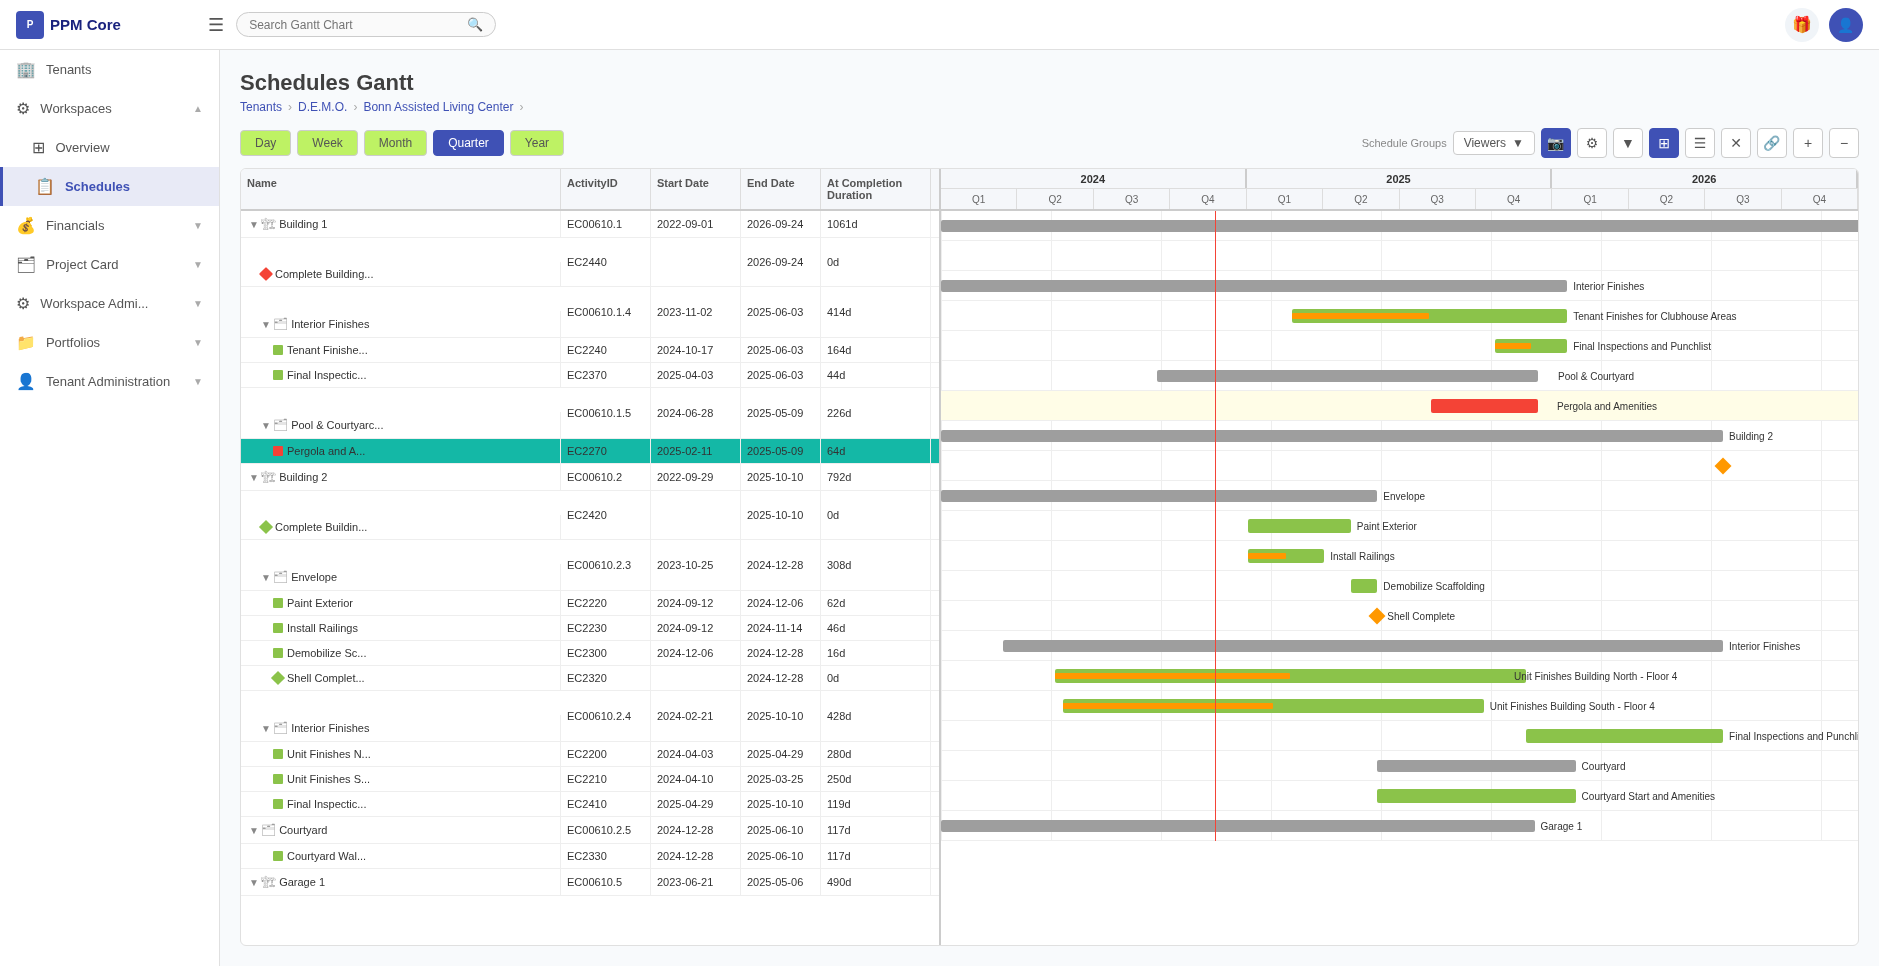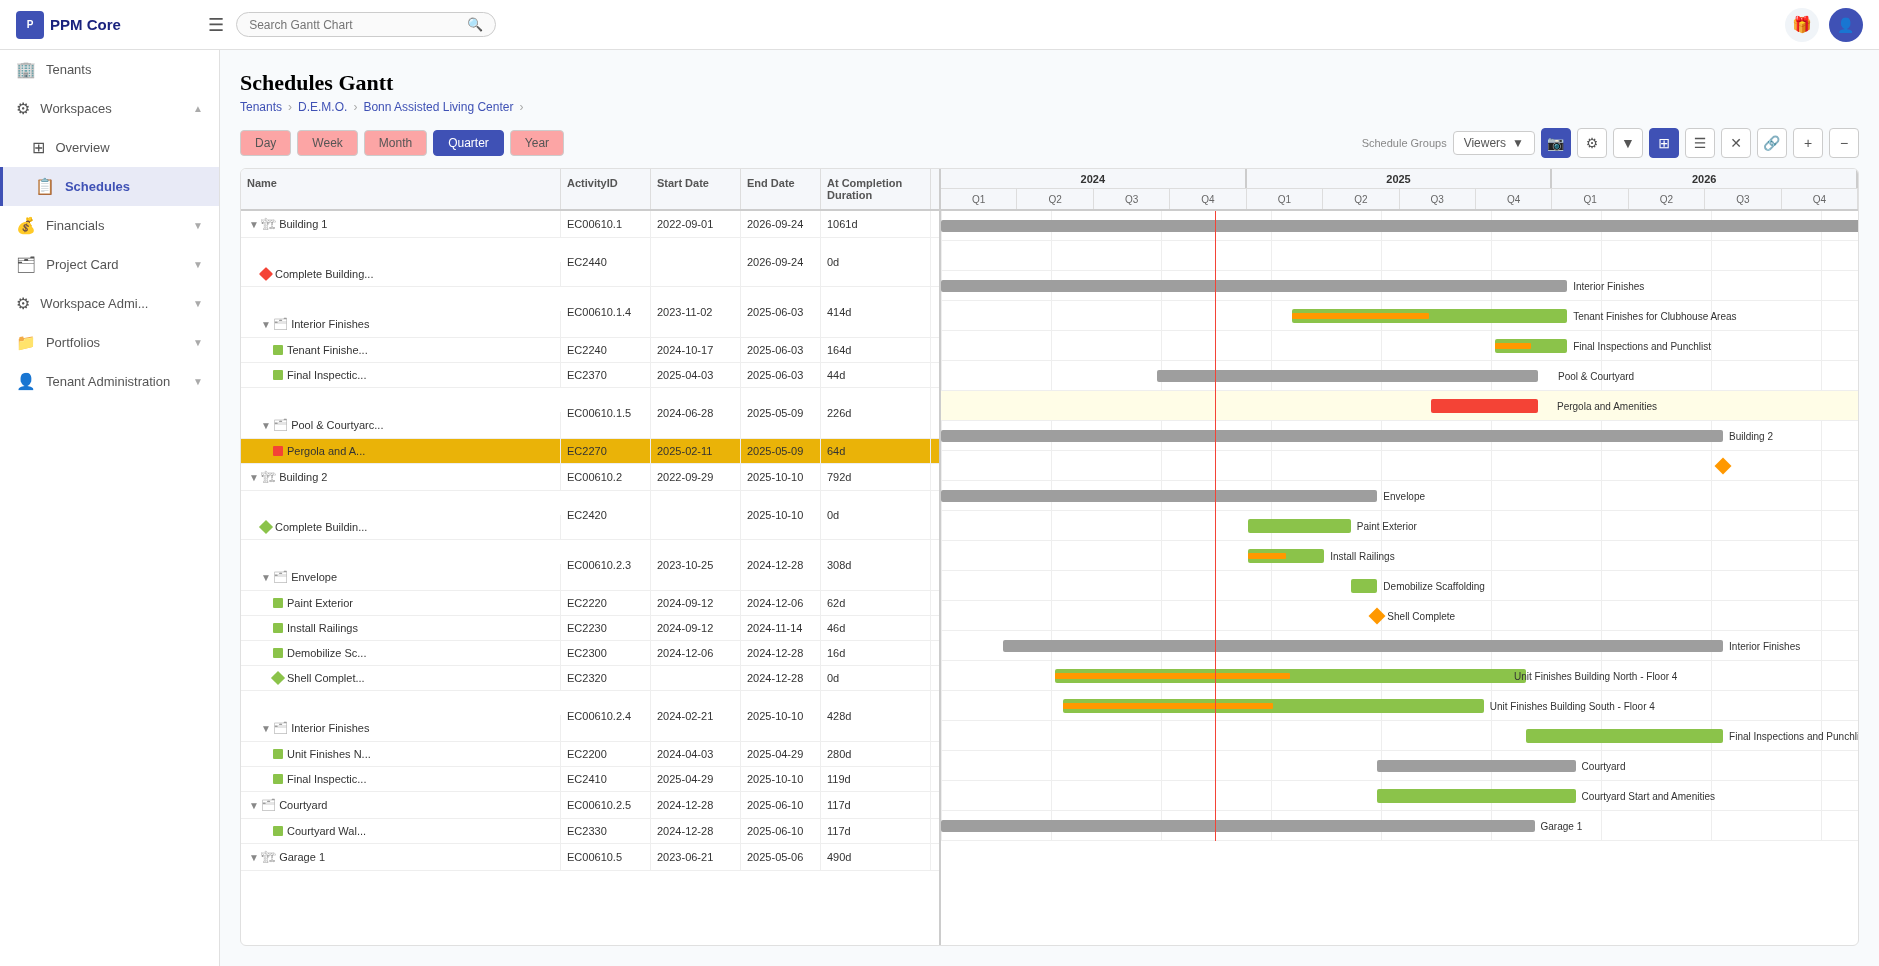--- a/index.html
+++ b/index.html
@@ -21,45 +21,45 @@
 
     
     .sidebar { width: 220px; background: white; border-right: 1px solid #e0e0e0; display: flex; flex-direction: column; overflow-y: auto; }
     .sidebar-item { display: flex; align-items: center; padding: 10px 16px; cursor: pointer; color: #555; gap: 10px; font-size: 13px; }
     .sidebar-item.active { background: #e8eaf6; color: #3f51b5; font-weight: 600; border-left: 3px solid #3f51b5; }
     .sidebar-item .expand { margin-left: auto; font-size: 10px; color: #aaa; }
     .sidebar-icon { font-size: 16px; }
 
     
     .content { flex: 1; overflow: hidden; display: flex; flex-direction: column; background: #f8fafc; padding: 20px; }
-    .page-title { font-size: 22px; font-weight: 700; color: #000000; margin-bottom: 4px; font-family: Liberation Serif, serif; }
+    .page-title { font-size: 22px; font-weight: 700; color: #404040; margin-bottom: 4px; }
     .breadcrumb { display: flex; align-items: center; gap: 6px; font-size: 12px; color: #3f51b5; margin-bottom: 14px; }
     .breadcrumb span { cursor: pointer; }
     .breadcrumb .sep { color: #aaa; }
 
     
     .toolbar { display: flex; align-items: center; gap: 6px; margin-bottom: 10px; }
-    .time-btn { padding: 5px 14px; border: 1px solid #ccc; border-radius: 4px; cursor: pointer; background: #fca5a5; color: #555; font-size: 12px; }
+    .time-btn { padding: 5px 14px; border: 1px solid #ccc; border-radius: 4px; cursor: pointer; background: #bef264; color: #555; font-size: 12px; }
     .time-btn.active { background: #3f51b5; color: white; border-color: #3f51b5; }
     .toolbar-right { margin-left: auto; display: flex; align-items: center; gap: 6px; }
     .schedule-groups { display: flex; align-items: center; gap: 6px; border: 1px solid #ccc; border-radius: 4px; padding: 4px 10px; background: white; font-size: 12px; color: #555; cursor: pointer; }
     .toolbar-icon-btn { width: 30px; height: 30px; border: 1px solid #ccc; border-radius: 4px; display: flex; align-items: center; justify-content: center; cursor: pointer; background: white; color: #555; font-size: 14px; }
     .toolbar-icon-btn.active { background: #3f51b5; color: white; border-color: #3f51b5; }
     .toolbar-icon-btn.blue { background: #3f51b5; color: white; border-color: #3f51b5; }
 
     
     .gantt-container { flex: 1; overflow: hidden; background: white; border: 1px solid #e0e0e0; border-radius: 6px; display: flex; flex-direction: column; }
     .gantt-wrapper { display: flex; flex: 1; overflow: hidden; }
 
     
     .gantt-table { width: 700px; min-width: 700px; overflow-y: auto; overflow-x: hidden; border-right: 2px solid #ccc; }
     .gantt-table-header { display: grid; grid-template-columns: 320px 90px 90px 80px 110px; background: #f5f7fa; border-bottom: 2px solid #ccc; position: sticky; top: 0; z-index: 10; }
     .th { padding: 8px 6px; font-weight: 600; font-size: 11px; color: #555; border-right: 1px solid #ddd; }
     .gantt-row { display: grid; grid-template-columns: 320px 90px 90px 80px 110px; border-bottom: 1px solid #eee; }
-    .gantt-row.highlighted { background: #eab308; }
+    .gantt-row.highlighted { background: #14b8a6; }
     .td { padding: 6px 6px; font-size: 11px; color: #333; border-right: 1px solid #eee; display: flex; align-items: center; white-space: nowrap; overflow: hidden; }
     .indent-1 { padding-left: 8px; }
     .indent-2 { padding-left: 20px; margin-top: 24px; }
     .indent-3 { padding-left: 32px; }
     .bar-green { width: 10px; height: 10px; background: #8bc34a; border-radius: 1px; flex-shrink: 0; }
     .bar-red { width: 10px; height: 10px; background: #f44336; border-radius: 1px; flex-shrink: 0; }
     .diamond-green { width: 10px; height: 10px; background: #8bc34a; transform: rotate(45deg); flex-shrink: 0; }
     .collapse-btn { cursor: pointer; font-size: 10px; color: #888; margin-right: 2px; }
 
     
@@ -368,20 +368,30 @@
             <div class="td indent-3">
               <div class="bar-green" style="margin-right:4px;"></div>
               <span>Unit Finishes N...</span>
             </div>
             <div class="td">EC2200</div>
             <div class="td">2024-04-03</div>
             <div class="td">2025-04-29</div>
             <div class="td">280d</div>
           </div>
 
+          <div class="gantt-row">
+            <div class="td indent-3">
+              <div class="bar-green" style="margin-right:4px;"></div>
+              <span>Unit Finishes S...</span>
+            </div>
+            <div class="td">EC2210</div>
+            <div class="td">2024-04-10</div>
+            <div class="td">2025-03-25</div>
+            <div class="td">250d</div>
+          </div>
 
           <div class="gantt-row">
             <div class="td indent-3">
               <div class="bar-green" style="margin-right:4px;"></div>
               <span>Final Inspectic...</span>
             </div>
             <div class="td">EC2410</div>
             <div class="td">2025-04-29</div>
             <div class="td">2025-10-10</div>
             <div class="td">119d</div>

